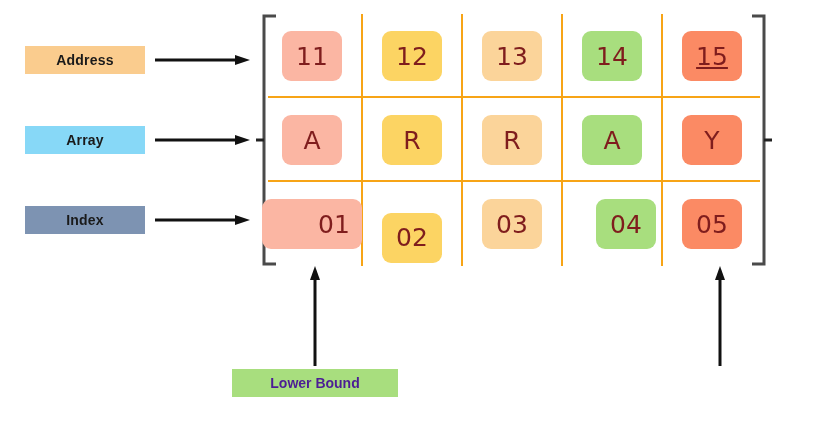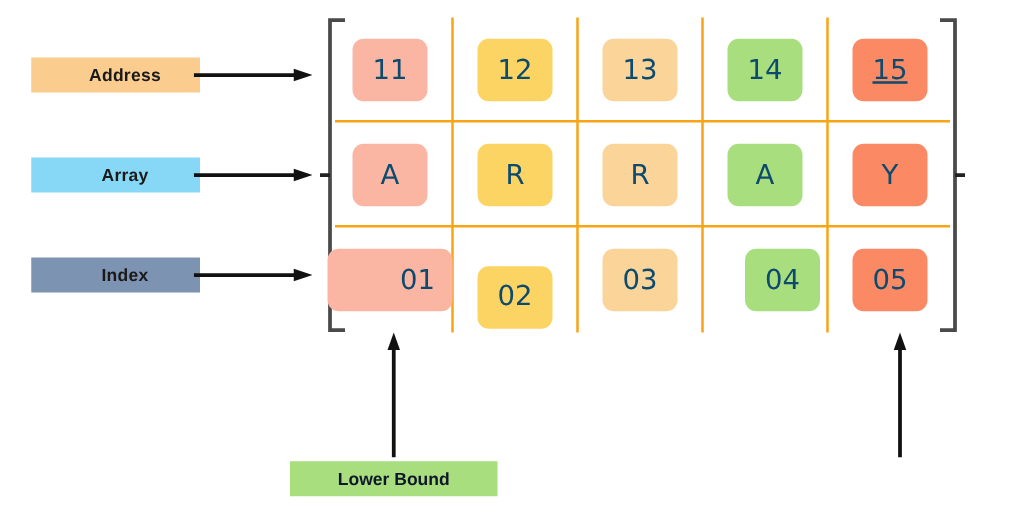--- a/index.html
+++ b/index.html
@@ -24,21 +24,20 @@
     height: 28px;
     width: 120px;
     display: flex;
     align-items: center;
     justify-content: center;
     font-size: 14px;
     font-weight: bold;
     color: #1a1a1a;
     letter-spacing: 0.2px;
     white-space: nowrap;
-    padding-left: 15px;
   }
   .row-label.address { left: 25px;  top: 46px;  background: #FACC8E; }
   .row-label.array   { left: 25px;  top: 126px; background: #87D8F7; text-align: center; }
   .row-label.index   { left: 25px;  top: 206px; background: #7D93B2; }
 
   
   .arrow-right {
     position: absolute;
     left: 155px;
     width: 95px;
@@ -88,22 +87,22 @@
     align-items: center;
     justify-content: center;
   }
   .cell {
     width: 60px;
     height: 50px;
     border-radius: 9px;
     display: flex;
     align-items: center;
     justify-content: center;
-    font-size: 22px;
-    color: #0c4a6e;
+    font-size: 25px;
+    color: #7f1d1d;
     font-family: "DejaVu Sans", sans-serif;
   }
 
   
   .bracket {
     position: absolute;
     top: 14px;
     width: 22px;
     height: 252px;
   }
@@ -112,21 +111,21 @@
 
   
   .bound-label {
     position: absolute;
     height: 28px;
     display: flex;
     align-items: center;
     justify-content: center;
     font-size: 14px;
     font-weight: bold;
-    color: #0f172a;
+    color: #4c1d95;
     white-space: nowrap;
   }
   .bound-label.lower { left: 232px; top: 369px; width: 166px; background: #A8DE7E; }
   .bound-label.upper { left: 637px; top: 369px; width: 166px; background: #FB9272; }
 
   .arrow-up {
     position: absolute;
     width: 14px;
     height: 100px;
   }

